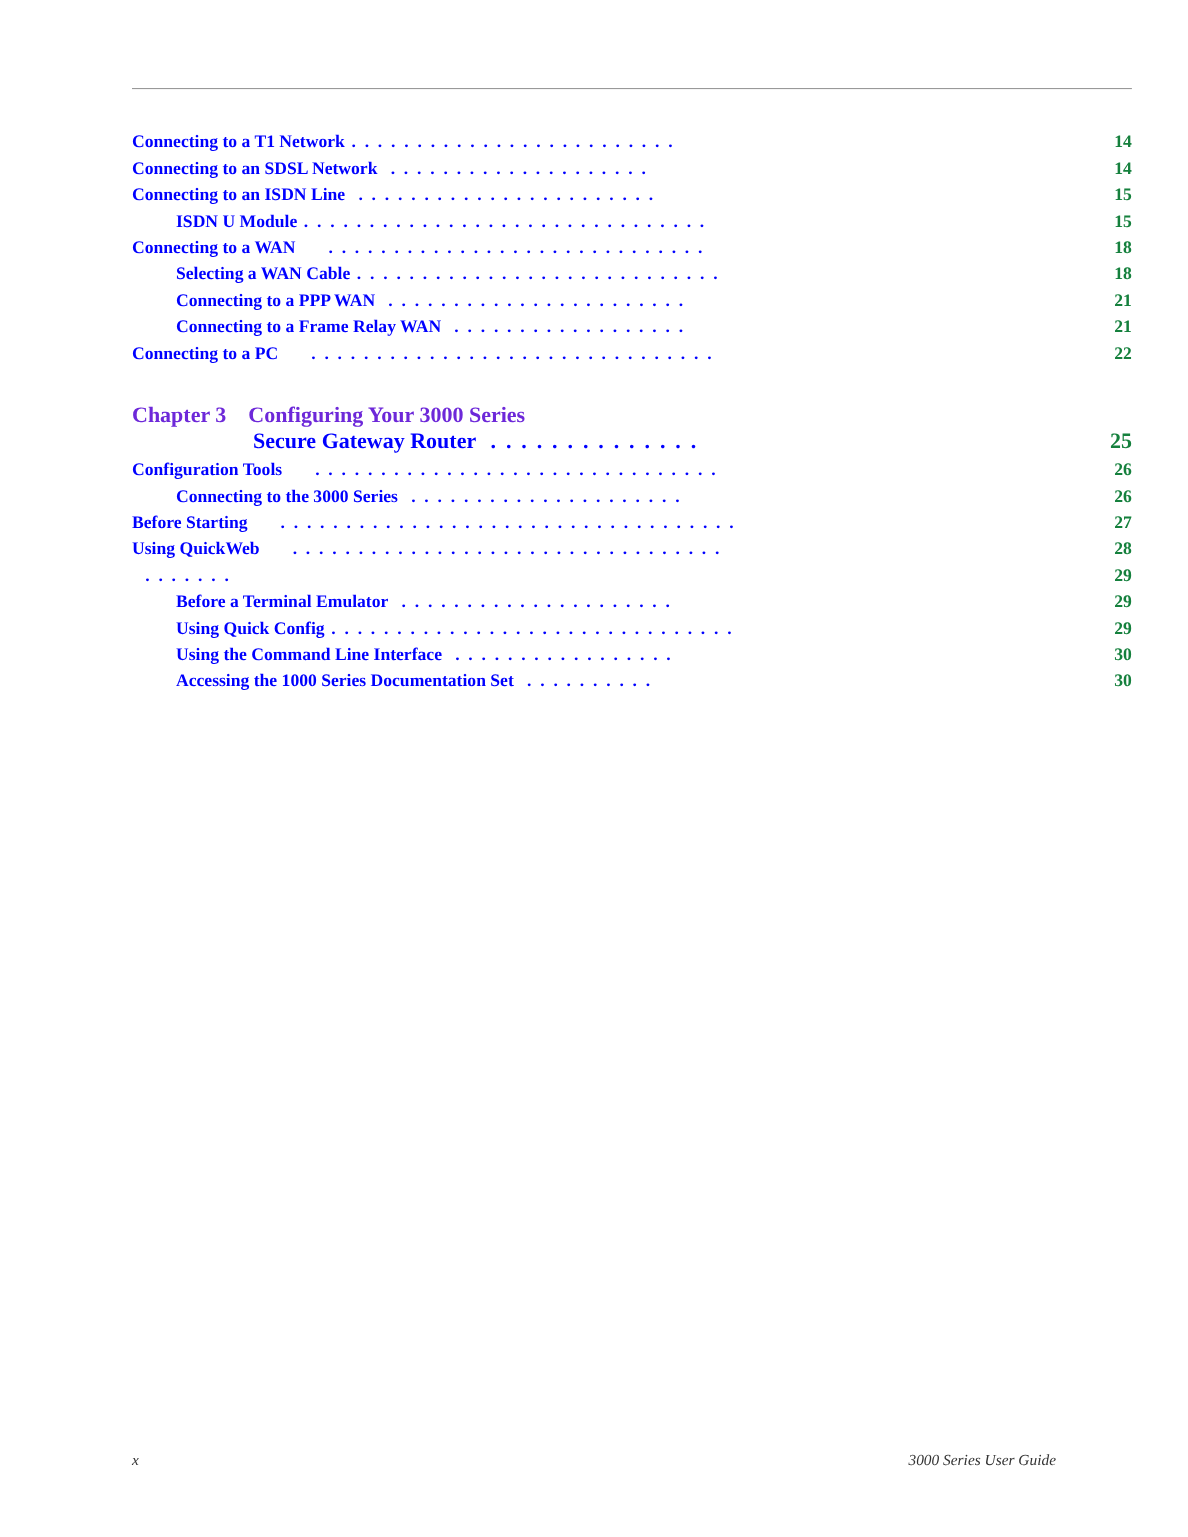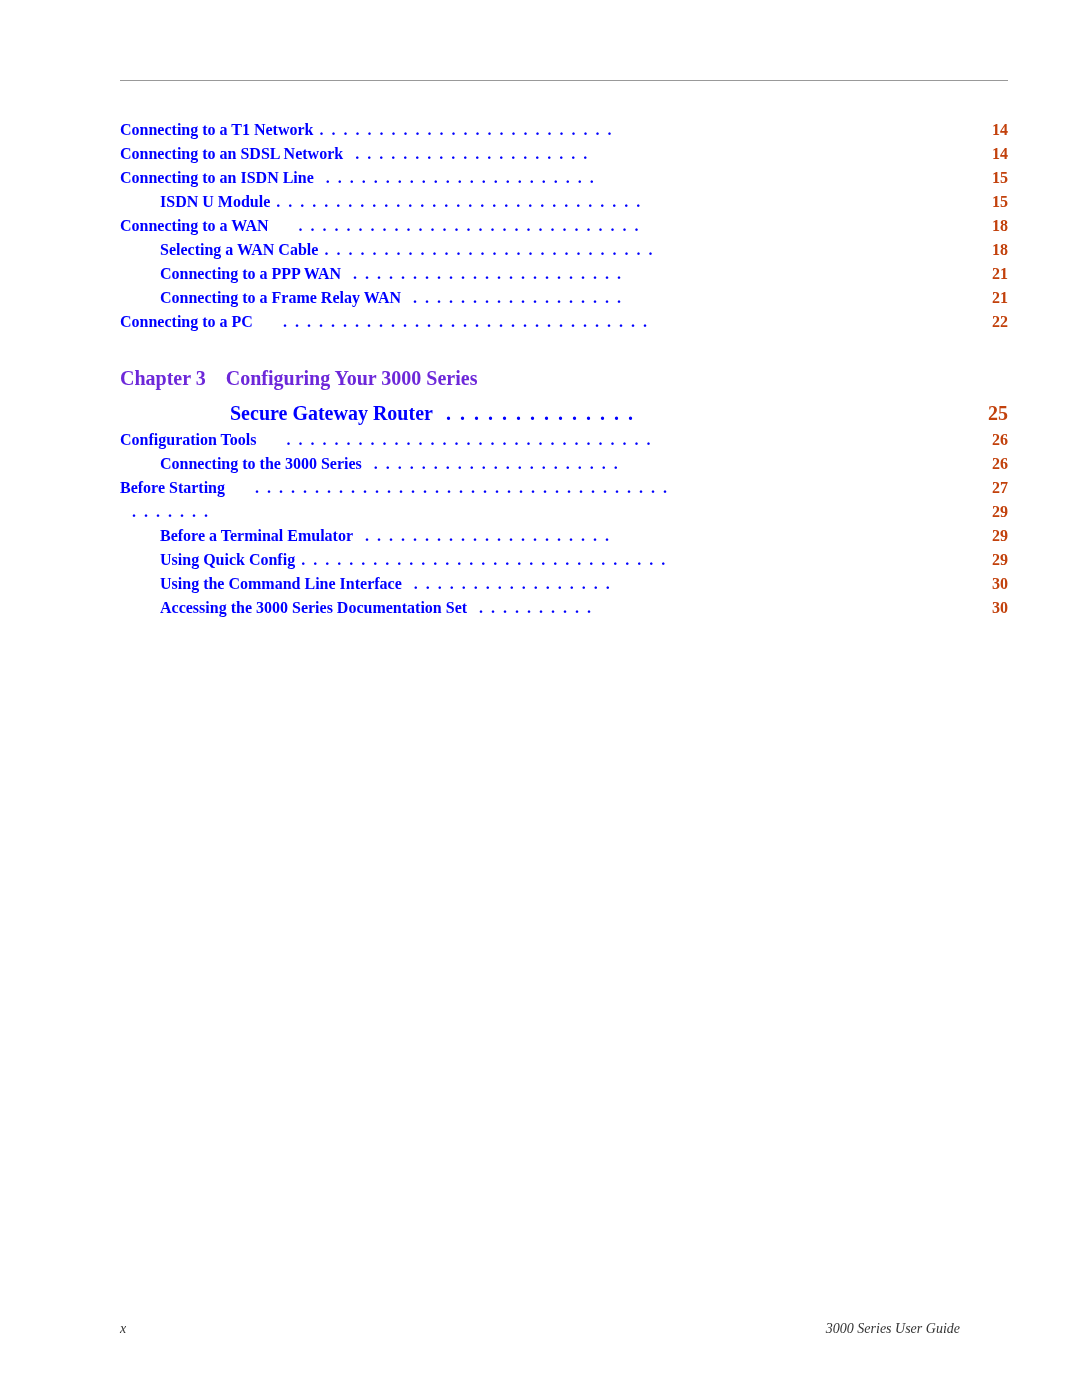--- a/index.html
+++ b/index.html
@@ -13,21 +13,21 @@
       font-family: Times New Roman, Times, serif;
       width: 1080px;
       min-height: 1397px;
       position: relative;
     }
 
     .page {
       width: 1080px;
       min-height: 1397px;
       background: #ffffff;
-      padding: 80px 72px 80px 120px;
+      padding: 80px 51px 80px 120px;
       position: relative;
     }
 
     .top-divider {
       border: none;
       border-top: 1px solid #999;
       margin-bottom: 40px;
     }
 
     .toc-entry {
@@ -52,21 +52,21 @@
     .toc-dots {
       flex: 1;
       overflow: hidden;
       margin: 0 6px;
       color: #0000ff;
       font-weight: bold;
     }
 
     .toc-page {
       white-space: nowrap;
-      color: #c2410c;
+      color: #15803d;
       font-weight: bold;
     }
 
     .chapter-heading {
       margin-top: 36px;
       margin-bottom: 4px;
     }
 
     .chapter-heading-line1 {
       font-size: 20px;
@@ -75,21 +75,20 @@
     }
 
     .chapter-heading-line2 {
       font-size: 20px;
       font-weight: bold;
       color: #0000ff;
       padding-left: 110px;
       display: flex;
       align-items: baseline;
       margin-bottom: 6px;
-      margin-top: 12px;
     }
 
     .chapter-heading-line2 .toc-dots {
       flex: 1;
     }
 
     .footer {
       position: absolute;
       bottom: 60px;
       left: 0;
@@ -203,20 +202,25 @@
       <span class="toc-dots dots-leader">&nbsp;. . . . . . . . . . . . . . . . . . . . .&nbsp;</span>
       <span class="toc-page">26</span>
     </div>
 
     <div class="toc-entry indent-0">
       <span class="toc-label">Before Starting</span>
       <span class="toc-dots dots-leader">&nbsp;&nbsp;&nbsp;&nbsp;. . . . . . . . . . . . . . . . . . . . . . . . . . . . . . . . . . .&nbsp;</span>
       <span class="toc-page">27</span>
     </div>
 
+    <div class="toc-entry indent-0">
+      <span class="toc-label">Using QuickWeb</span>
+      <span class="toc-dots dots-leader">&nbsp;&nbsp;&nbsp;&nbsp;. . . . . . . . . . . . . . . . . . . . . . . . . . . . . . . . .&nbsp;</span>
+      <span class="toc-page">28</span>
+    </div>
 
     <div class="toc-entry indent-0">
       <span class="toc-dots dots-leader">&nbsp;. . . . . . .&nbsp;</span>
       <span class="toc-page">29</span>
     </div>
 
     <div class="toc-entry indent-1">
       <span class="toc-label">Before a Terminal Emulator</span>
       <span class="toc-dots dots-leader">&nbsp;. . . . . . . . . . . . . . . . . . . . .&nbsp;</span>
       <span class="toc-page">29</span>
@@ -228,21 +232,21 @@
       <span class="toc-page">29</span>
     </div>
 
     <div class="toc-entry indent-1">
       <span class="toc-label">Using the Command Line Interface</span>
       <span class="toc-dots dots-leader">&nbsp;. . . . . . . . . . . . . . . . .&nbsp;</span>
       <span class="toc-page">30</span>
     </div>
 
     <div class="toc-entry indent-1">
-      <span class="toc-label">Accessing the 3000 Series Documentation Set</span>
+      <span class="toc-label">Accessing the 1000 Series Documentation Set</span>
       <span class="toc-dots dots-leader">&nbsp;. . . . . . . . . .&nbsp;</span>
       <span class="toc-page">30</span>
     </div>
 
   </div>
 
   <div class="footer">
     <span class="footer-left">x</span>
     <span class="footer-right">3000 Series User Guide</span>
   </div>

